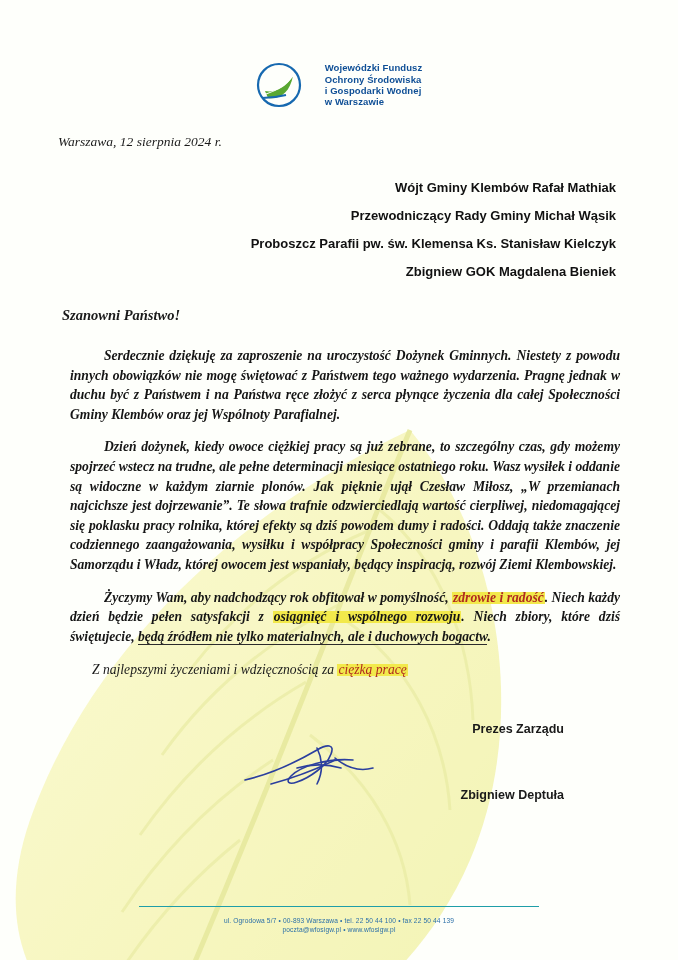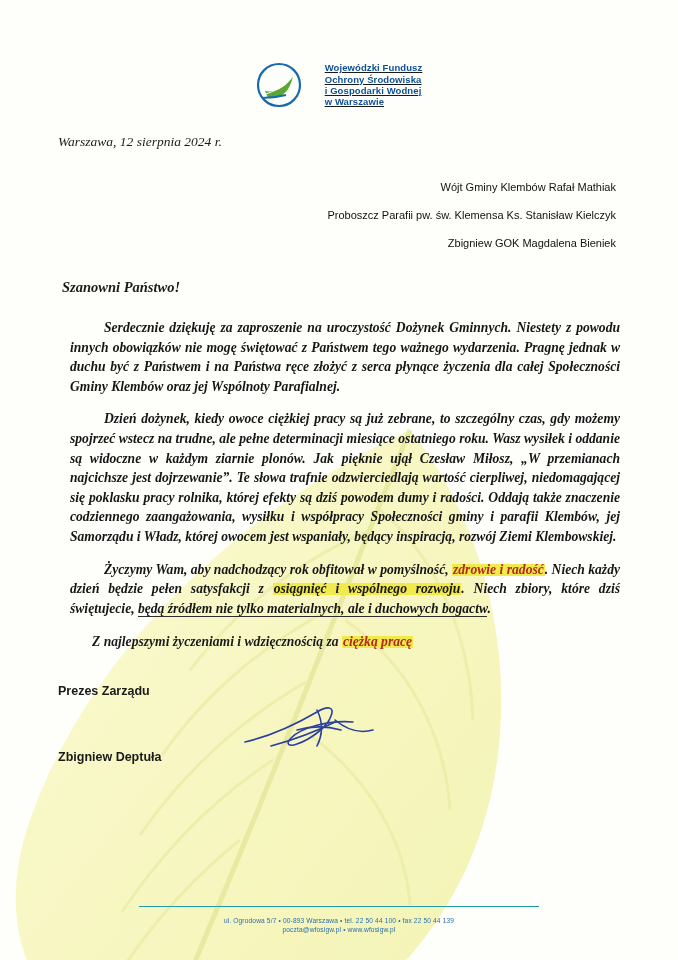--- a/index.html
+++ b/index.html
@@ -48,21 +48,20 @@
     padding: 0 58px;
   }
 
   
   .letterhead {
     display: flex;
     align-items: center;
     justify-content: center;
     gap: 23px;
     padding-top: 62px;
-    text-decoration: underline;
   }
   .logo-mark {
     width: 46px;
     height: 46px;
     position: relative;
     flex: 0 0 auto;
   }
   .logo-mark svg { display:block; }
   .logo-text {
     font-family: "Liberation Sans", sans-serif;
@@ -83,22 +82,22 @@
   }
 
   
   .addressees {
     margin-top: 30px;
     text-align: right;
     padding-right: 4px;
   }
   .addressee {
     font-family: "Liberation Sans", sans-serif;
-    font-size: 11px;
-    font-weight: 400;
+    font-size: 13px;
+    font-weight: 700;
     line-height: 15px;
     margin-bottom: 13px;
     color: #111;
   }
 
   
   .salutation {
     margin-top: 28px;
     margin-left: 4px;
     font-size: 14.5px;
@@ -126,29 +125,29 @@
     border-bottom: 1.6px solid #2c2c2c;
   }
   .hl-r {
     color: #b02a1f;
   }
 
   
   .closing {
     font-size: 13.6px;
     font-style: italic;
-    font-weight: 700;
+    font-weight: 400;
     text-indent: 34px;
     margin-top: 16px;
   }
 
   
   .sig-block {
-    margin-top: 34px;
-    text-align: left;
+    margin-top: 44px;
+    text-align: right;
     padding-right: 56px;
   }
   .sig-title {
     font-family: "Liberation Sans", sans-serif;
     font-size: 12.5px;
     font-weight: 700;
   }
   .sig-scribble {
     height: 56px;
     margin: 2px 0 0 0;
@@ -232,20 +231,21 @@
         <div>Ochrony Środowiska</div>
         <div>i Gospodarki Wodnej</div>
         <div>w Warszawie</div>
       </div>
     </div>
 
     <div class="date-line">Warszawa, 12 sierpnia 2024 r.</div>
 
     <div class="addressees">
       <div class="addressee">Wójt Gminy Klembów Rafał Mathiak</div>
+      <div class="addressee">Przewodniczący Rady Gminy Michał Wąsik</div>
       <div class="addressee">Proboszcz Parafii pw. św. Klemensa Ks. Stanisław Kielczyk</div>
       <div class="addressee">Zbigniew GOK Magdalena Bieniek</div>
     </div>
 
     <div class="salutation">Szanowni Państwo!</div>
 
     <div class="body-block">
       <p class="para">Serdecznie dziękuję za zaproszenie na uroczystość Dożynek Gminnych. Niestety z powodu innych obowiązków nie mogę świętować z Państwem tego ważnego wydarzenia. Pragnę jednak w duchu być z Państwem i na Państwa ręce złożyć z serca płynące życzenia dla całej Społeczności Gminy Klembów oraz jej Wspólnoty Parafialnej.</p>
       <p class="para">Dzień dożynek, kiedy owoce ciężkiej pracy  są już zebrane, to szczególny czas, gdy możemy spojrzeć wstecz na trudne, ale pełne determinacji  miesiące ostatniego roku. Wasz wysiłek i oddanie są widoczne w każdym ziarnie plonów. Jak pięknie ujął Czesław Miłosz, „W przemianach najcichsze jest dojrzewanie”. Te słowa trafnie odzwierciedlają wartość cierpliwej, niedomagającej się poklasku pracy rolnika, której efekty są dziś powodem  dumy  i  radości.  Oddają  także  znaczenie  codziennego zaangażowania, wysiłku i współpracy Społeczności gminy i parafii Klembów, jej Samorządu i Władz, której owocem jest wspaniały, będący inspiracją, rozwój Ziemi Klembowskiej.</p>
       <p class="para"><span>Życzymy Wam, aby nadchodzący rok obfitował w pomyślność, </span><span class="hl-y hl-r">zdrowie i radość</span><span>. Niech każdy dzień będzie pełen satysfakcji z </span><span class="hl-y">osiągnięć i wspólnego rozwoju</span><span>. Niech zbiory, które dziś świętujecie, </span><span class="hl-u">będą źródłem nie tylko materialnych, ale i duchowych bogactw</span><span>.</span></p>

